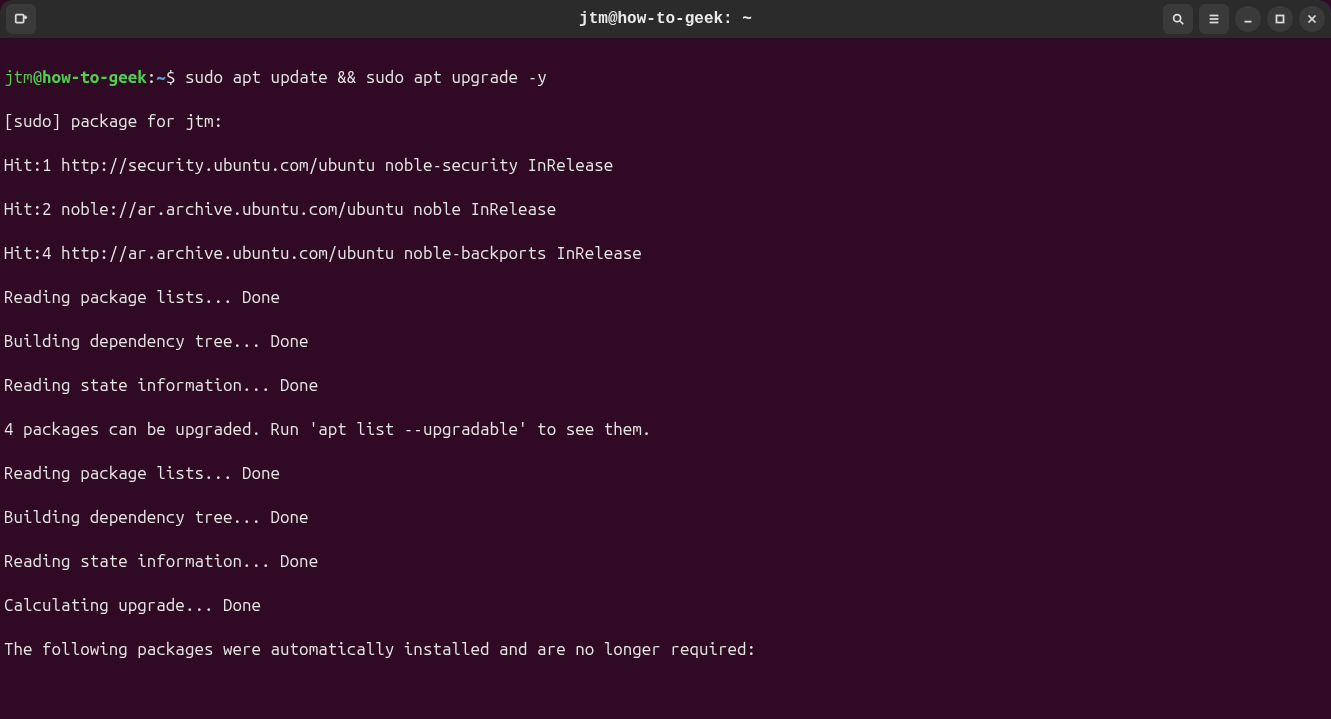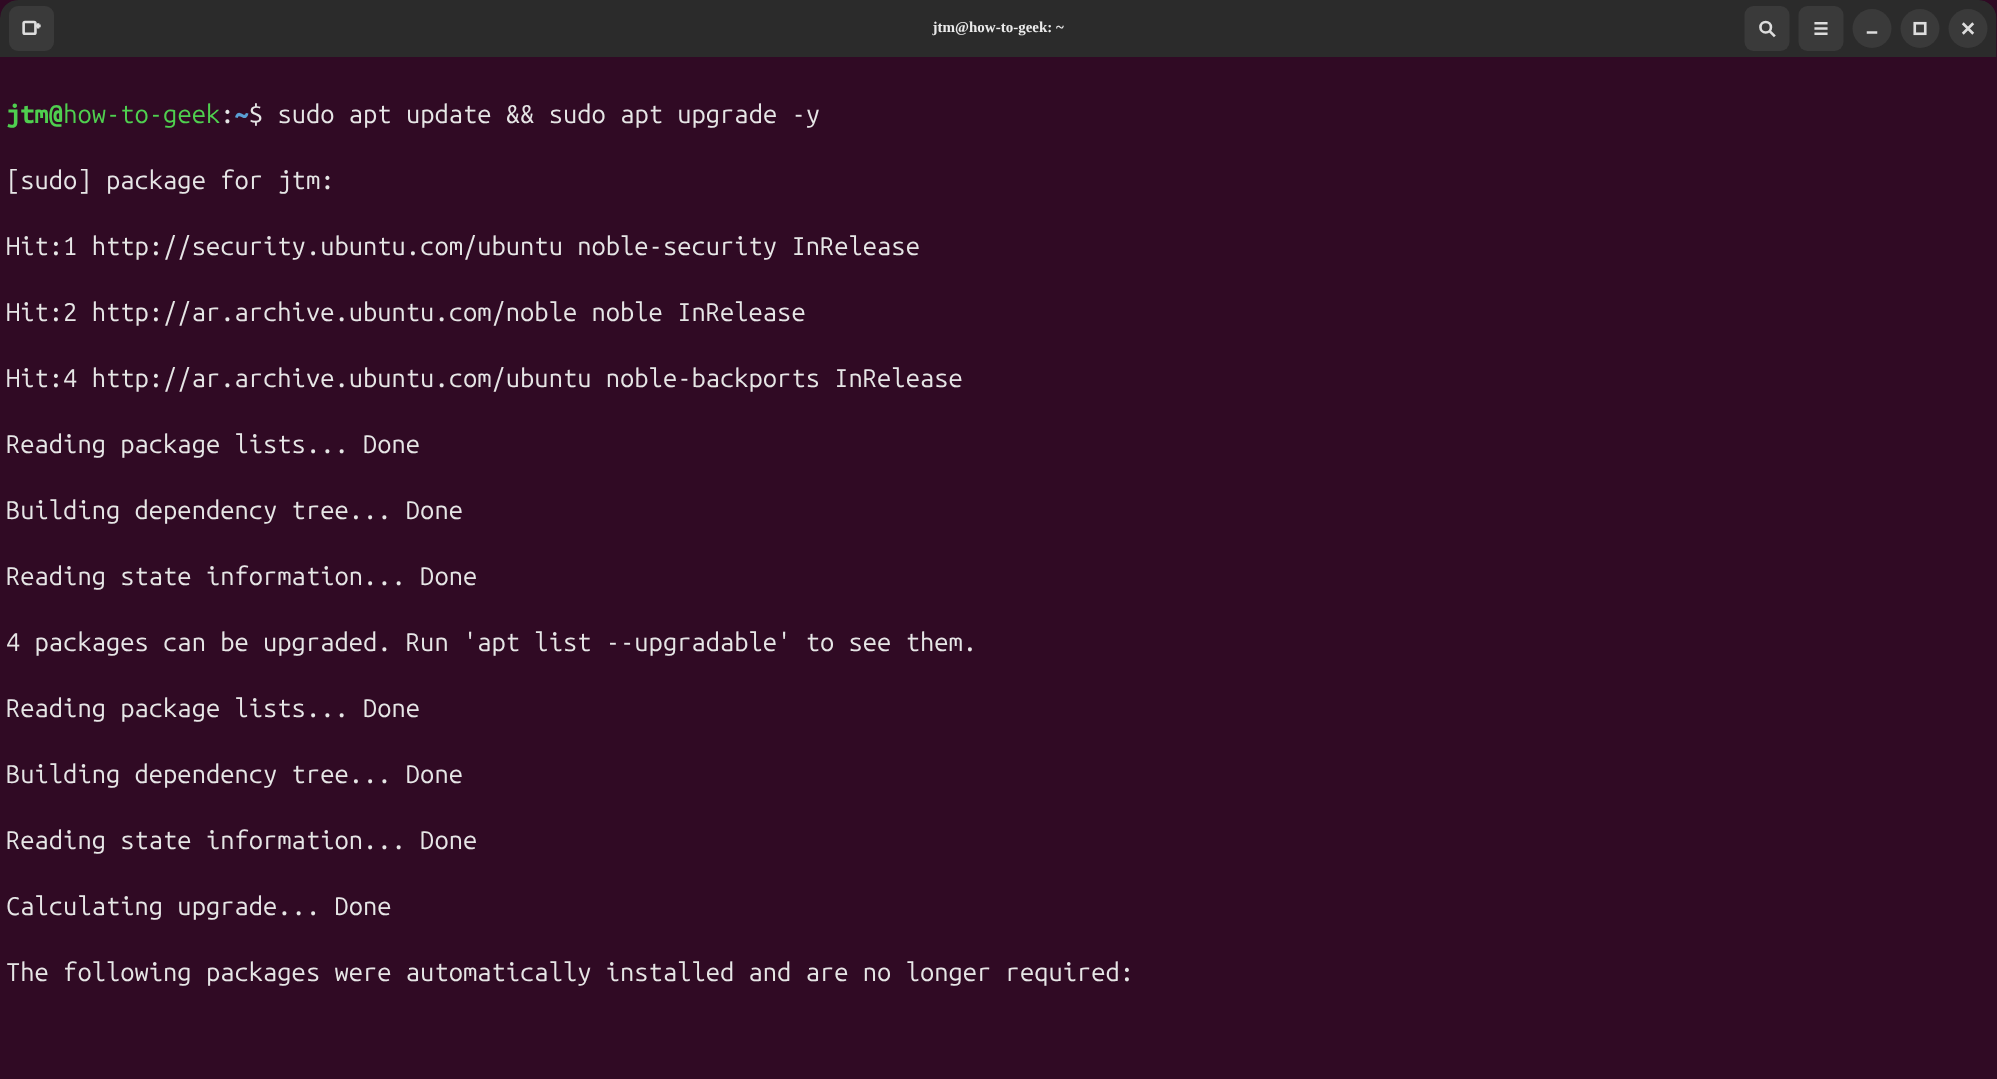--- a/index.html
+++ b/index.html
@@ -21,40 +21,40 @@
     display: flex;
     align-items: center;
     padding: 0 6px;
     position: relative;
     border-top-left-radius: 12px;
     border-top-right-radius: 12px;
   }
   .titlebar-left { display: flex; gap: 6px; align-items: center; }
   .titlebar-center {
     position: absolute; left: 0; right: 0;
-    text-align: center; font-family: Liberation Serif, serif;
-    font-size: 10px; font-weight: 600; color: #eaeaea;
+    text-align: center; font-family: Liberation Mono, monospace;
+    font-size: 16px; font-weight: 600; color: #eaeaea;
     pointer-events: none;
   }
   .titlebar-right { margin-left: auto; display: flex; gap: 6px; align-items: center; }
   .tbtn {
     width: 30px; height: 30px; border-radius: 6px;
     background: #3a3a3a; display: flex; align-items: center; justify-content: center;
     color: #ddd; cursor: pointer;
   }
   .tbtn.round { border-radius: 50%; width: 26px; height: 26px; background: #3a3a3a; }
   .tbtn svg { width: 14px; height: 14px; stroke: #ddd; fill: none; stroke-width: 2; }
   .tbtn.close svg line, .tbtn.min svg line, .tbtn.max svg rect { stroke: #ddd; stroke-width: 2; }
   .terminal {
     padding: 6px 4px;
     white-space: pre;
     letter-spacing: 0;
   }
-  .prompt-user { color: #4fcf4f; font-weight: bold; }
-  .prompt-host { color: #4fcf4f; font-weight: normal; }
+  .prompt-user { color: #4fcf4f; font-weight: normal; }
+  .prompt-host { color: #4fcf4f; font-weight: bold; }
   .prompt-colon { color: #e6e6e6; }
   .prompt-path { color: #5a9fd4; font-weight: bold; }
   .prompt-dollar { color: #e6e6e6; }
   .cmd { color: #e6e6e6; margin-top: 36px; }
   .line { display: block; }
 </style>
 </head>
 <body>
 
 <div class="titlebar">
@@ -98,21 +98,21 @@
           <line x1="12" y1="4" x2="4" y2="12"></line>
         </svg>
     </div>
   </div>
 </div>
 
 <div class="terminal">
 <span class="line"><span class="prompt-user">jtm</span><span class="prompt-user">@</span><span class="prompt-host">how-to-geek</span><span class="prompt-colon">:</span><span class="prompt-path">~</span><span class="prompt-dollar">$ </span><span class="cmd">sudo apt update &amp;&amp; sudo apt upgrade -y</span></span>
 <span class="line">[sudo] package for jtm:</span>
 <span class="line">Hit:1 http://security.ubuntu.com/ubuntu noble-security InRelease</span>
-<span class="line">Hit:2 http://ar.archive.ubuntu.com/noble noble InRelease</span>
+<span class="line">Hit:2 noble://ar.archive.ubuntu.com/ubuntu noble InRelease</span>
 <span class="line">Hit:4 http://ar.archive.ubuntu.com/ubuntu noble-backports InRelease</span>
 <span class="line">Reading package lists... Done</span>
 <span class="line">Building dependency tree... Done</span>
 <span class="line">Reading state information... Done</span>
 <span class="line">4 packages can be upgraded. Run 'apt list --upgradable' to see them.</span>
 <span class="line">Reading package lists... Done</span>
 <span class="line">Building dependency tree... Done</span>
 <span class="line">Reading state information... Done</span>
 <span class="line">Calculating upgrade... Done</span>
 <span class="line">The following packages were automatically installed and are no longer required:</span>

